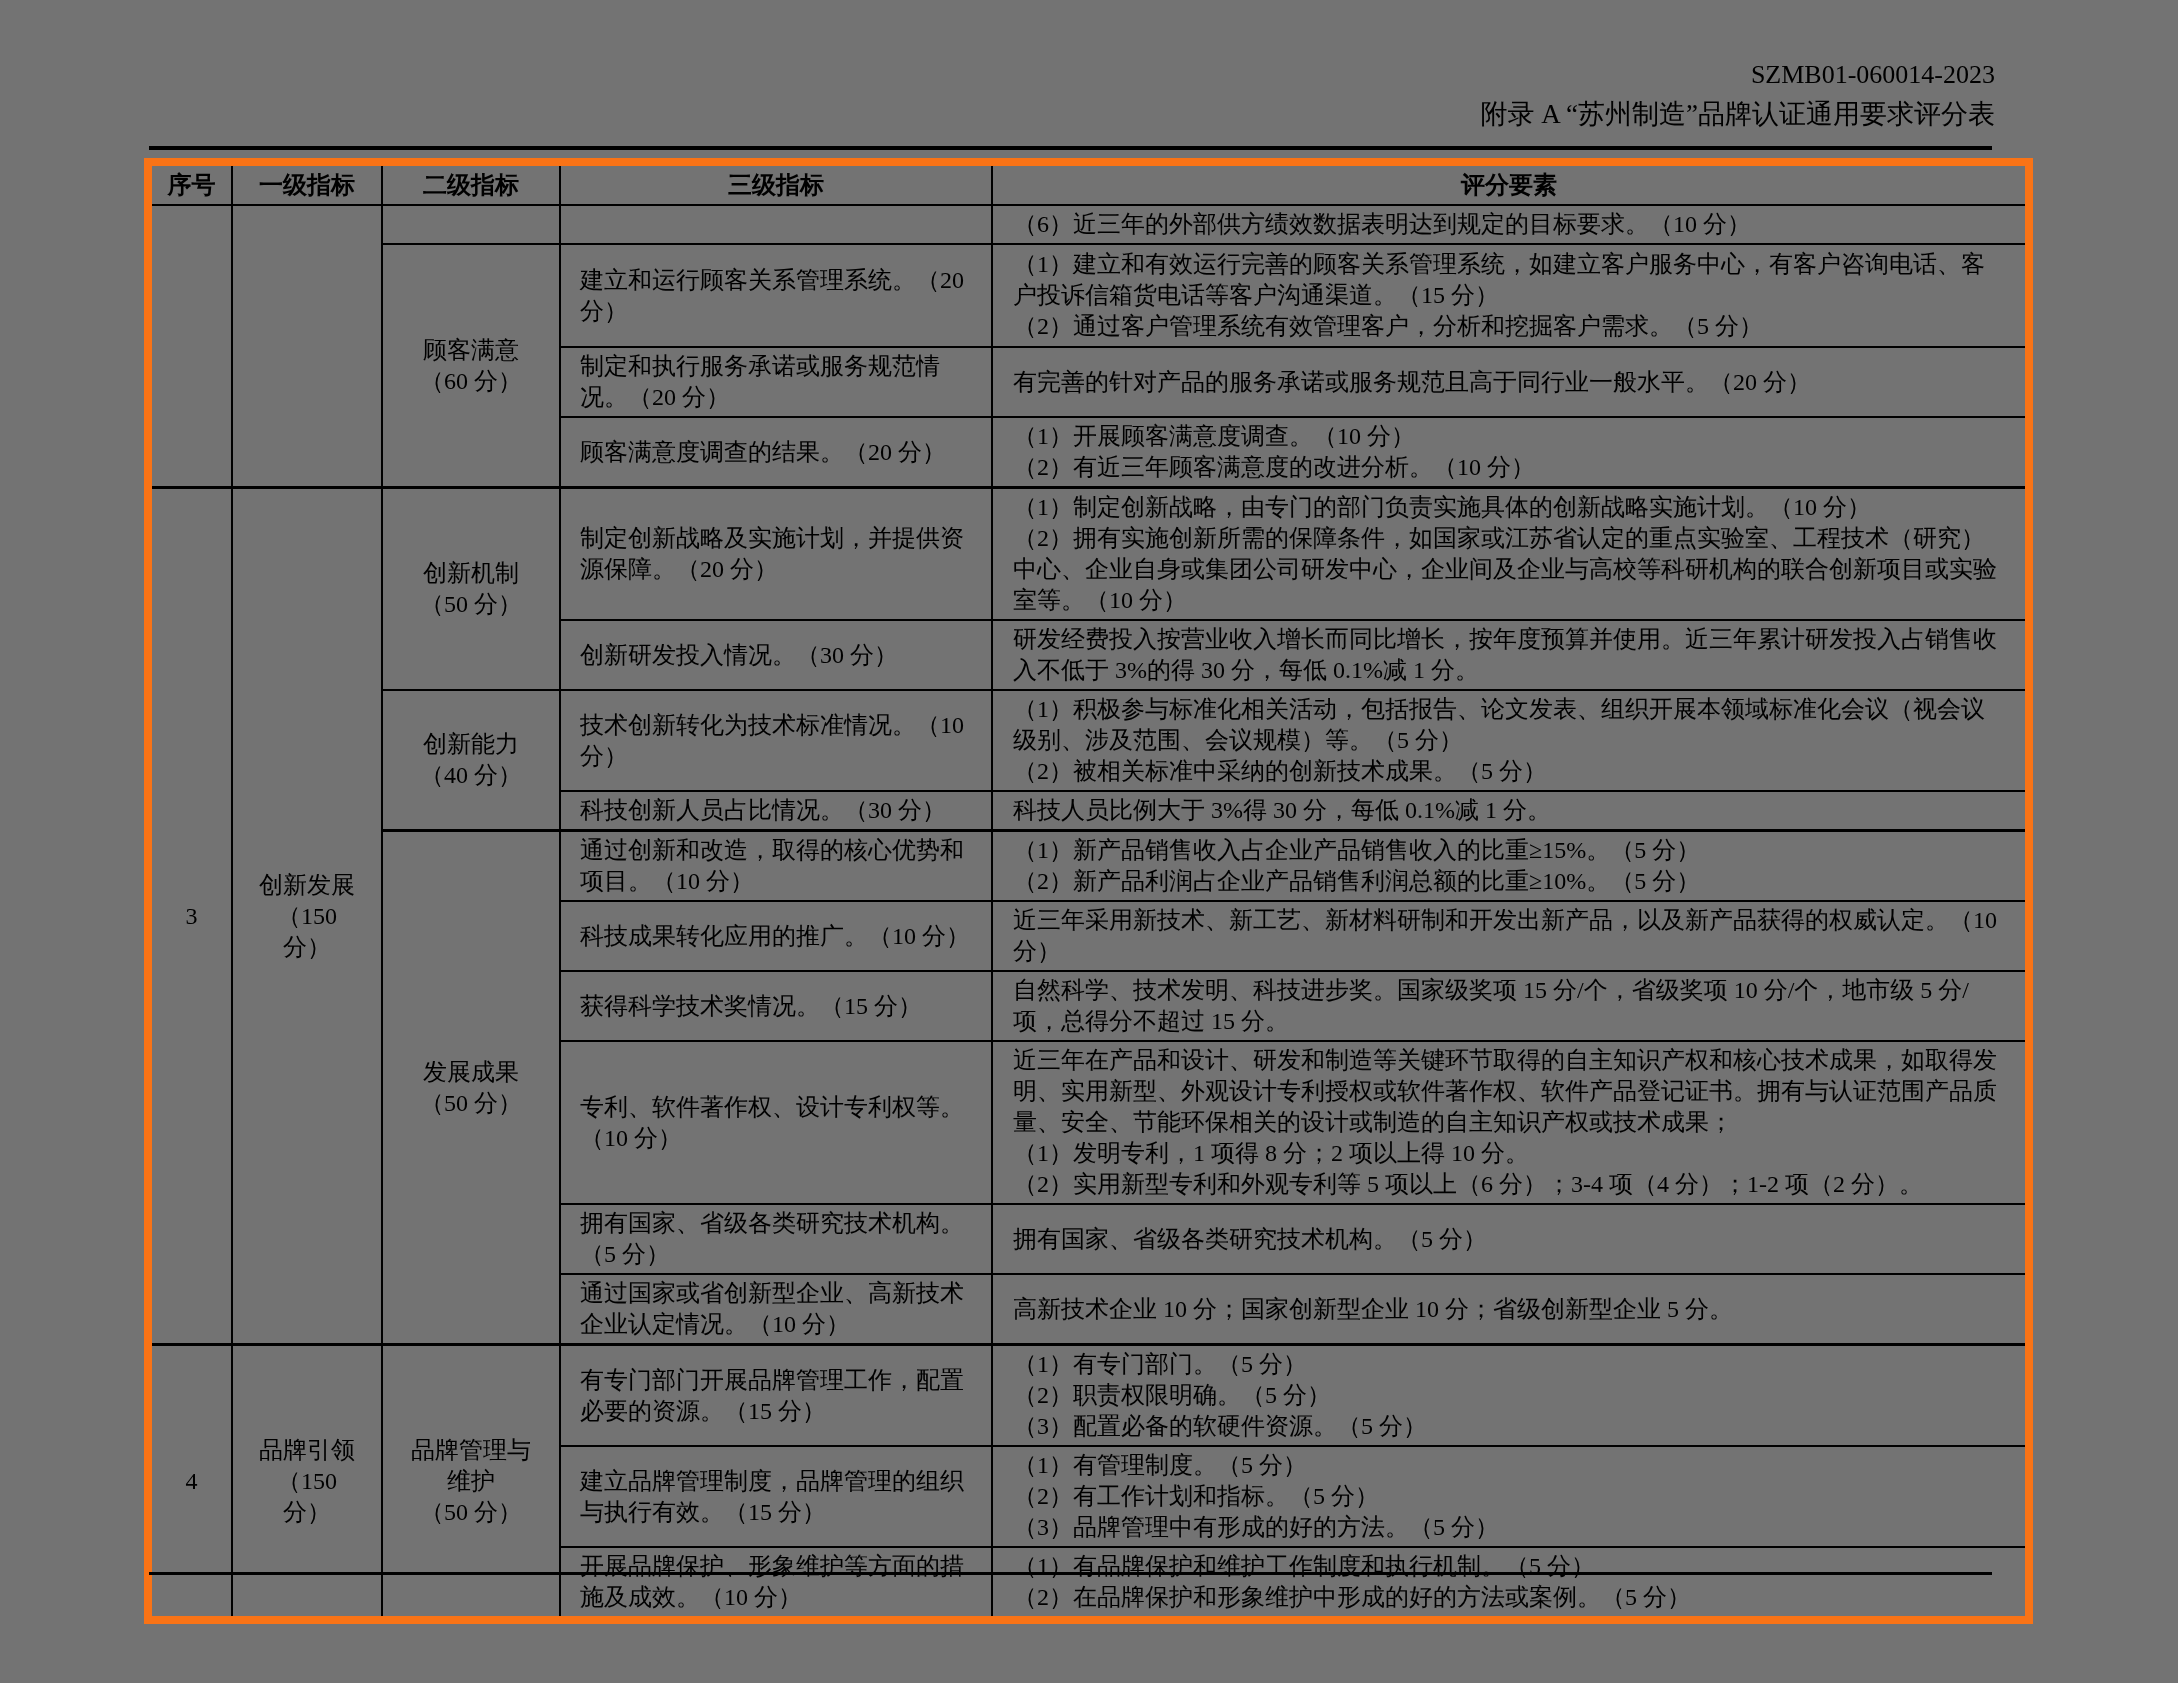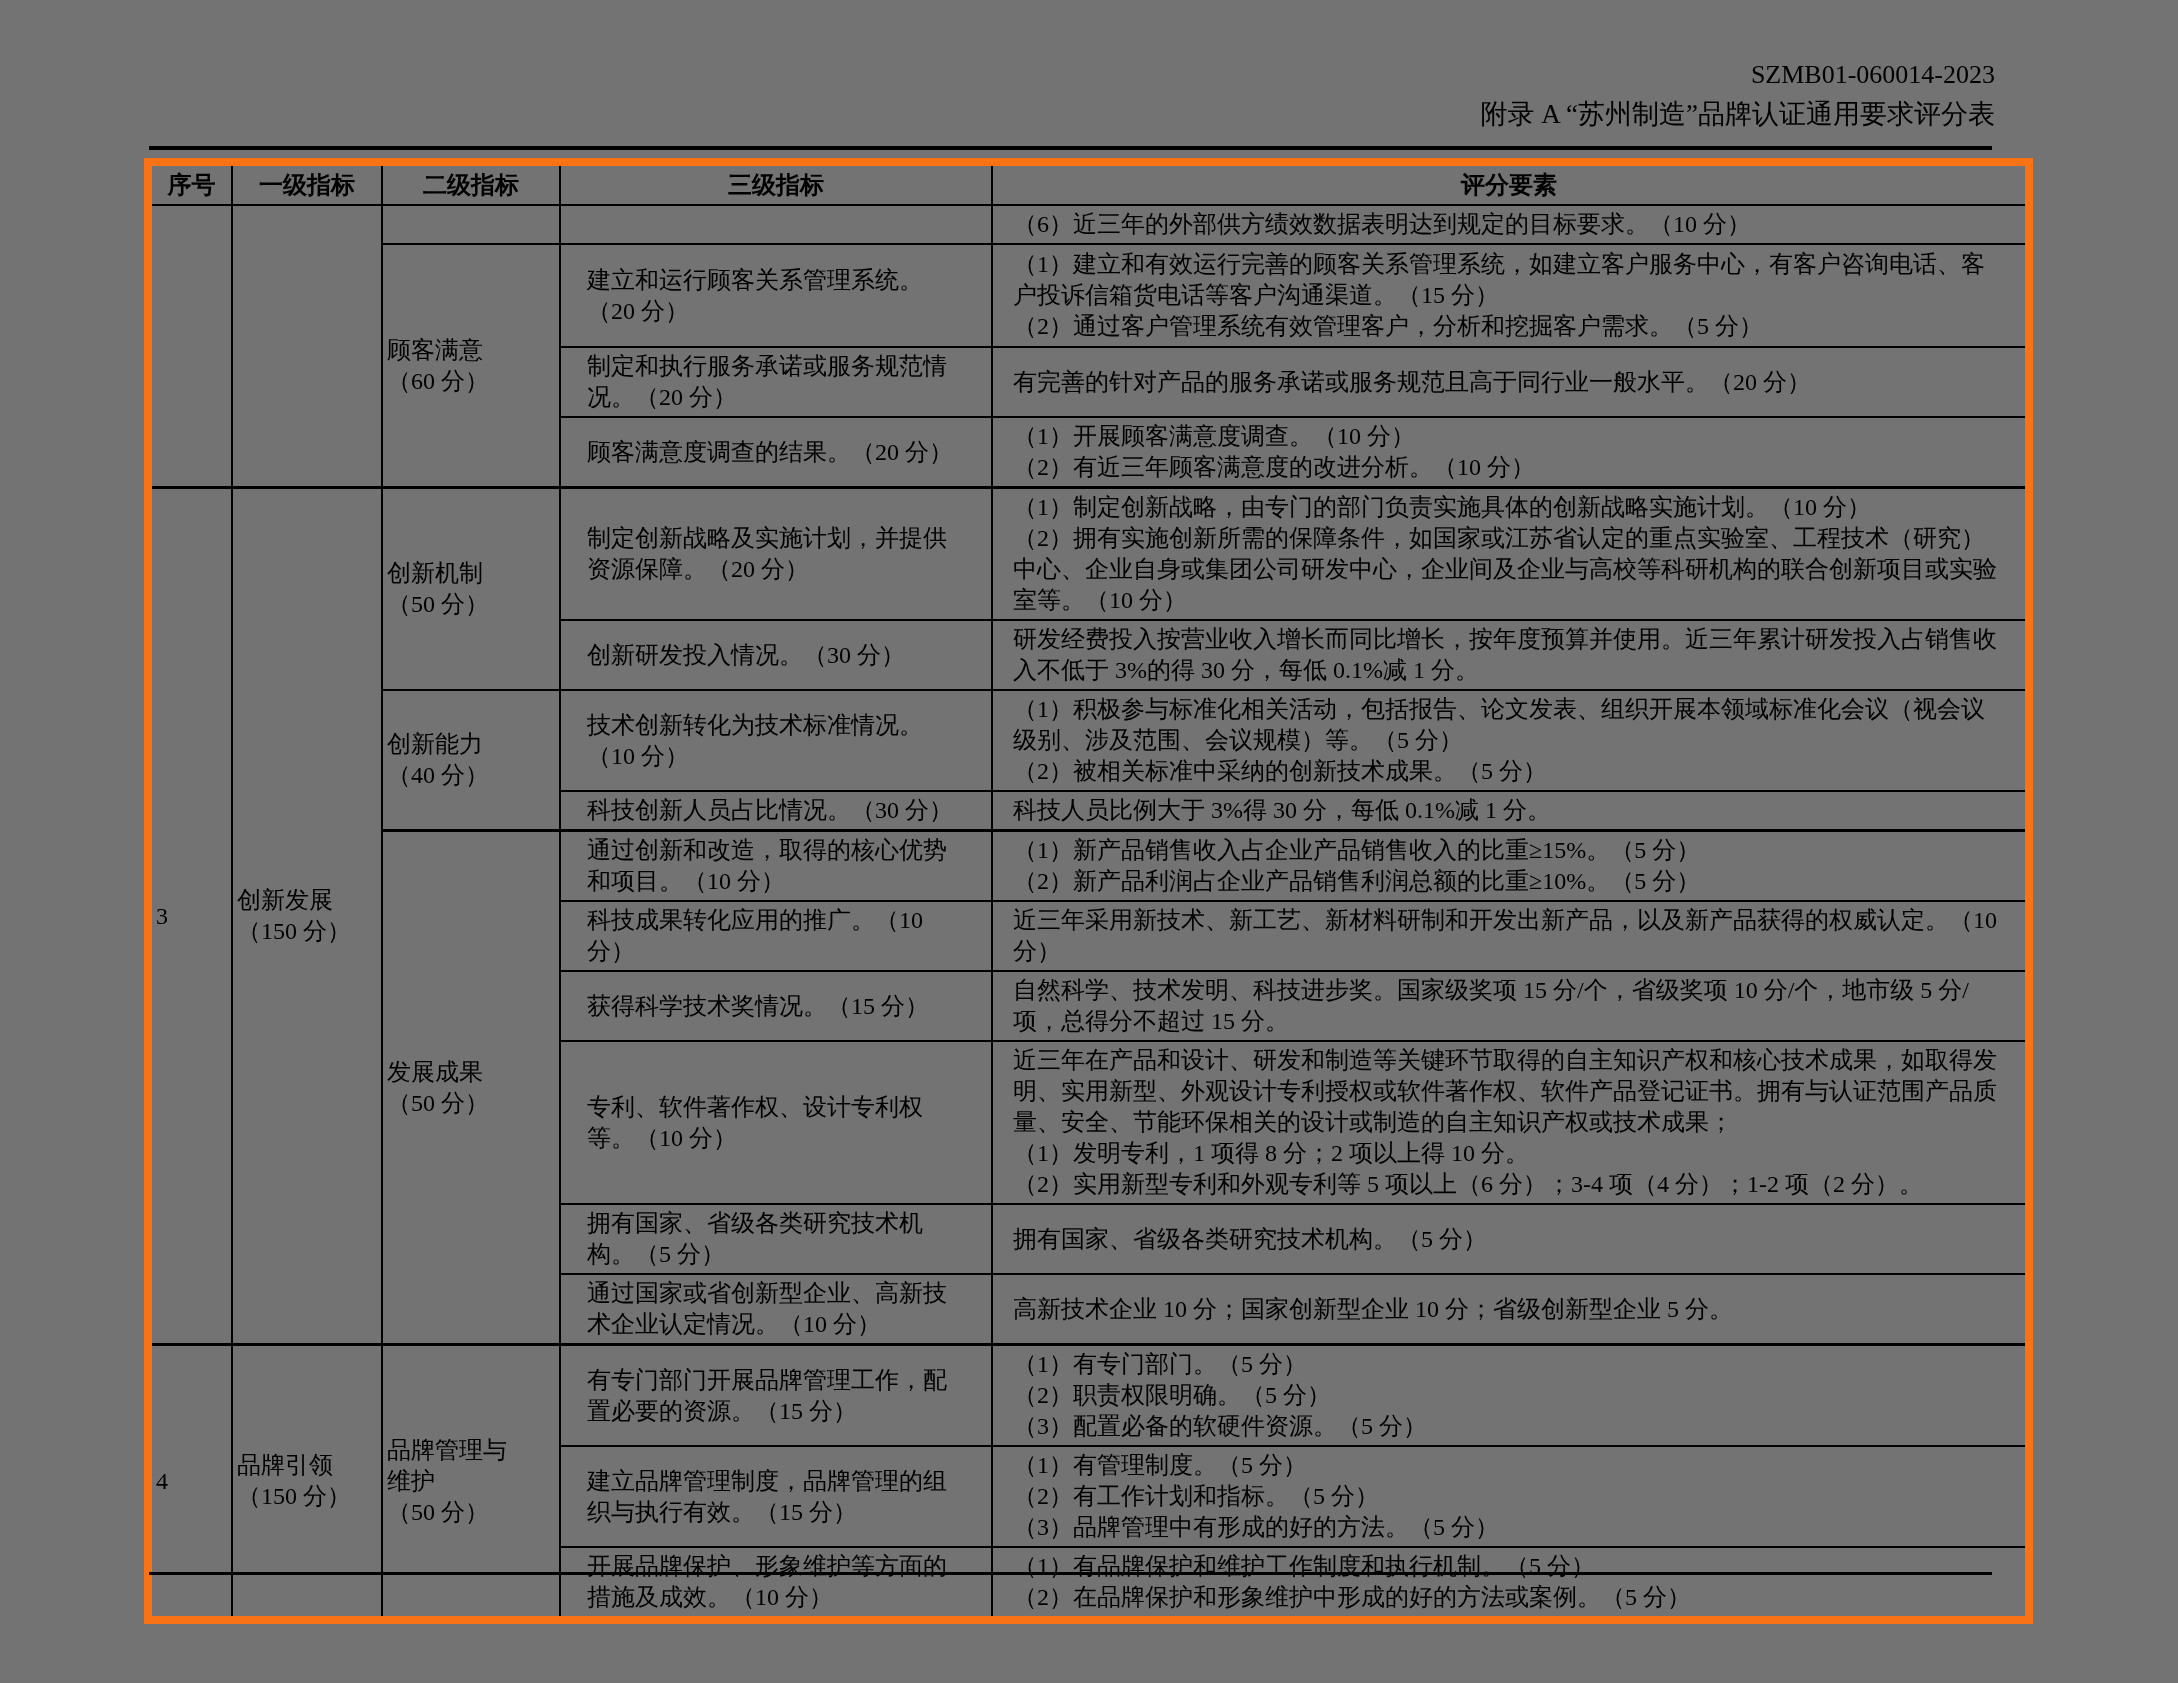--- a/index.html
+++ b/index.html
@@ -33,22 +33,22 @@
     white-space:pre-wrap;
     word-break:break-word;
   }
   table.score-table th {
     font-size:24px; font-weight:bold; text-align:center;
     height:38px; padding:0 4px;
   }
   table.score-table td {
     font-size:24px; line-height:31px;
   }
-  td.c { padding:2px 4px; }
-  td.l3 { text-align:left; padding:3px 26px; }
+  td.c { text-align:center; padding:2px 20px; }
+  td.l3 { text-align:left; padding:3px 19px; }
   td.score { text-align:left; padding:3px 20px; }
   tr.sec > td { border-top:3px solid #000;margin-left:40px; }
   .rule-bottom {
     position:absolute; left:149px; top:1572px;
     width:1843px; height:3px; background:#000;
   }
   .page-footer {
     position:absolute; left:149px; top:1584px; width:1843px;
     text-align:right; font-size:24px;
   }

